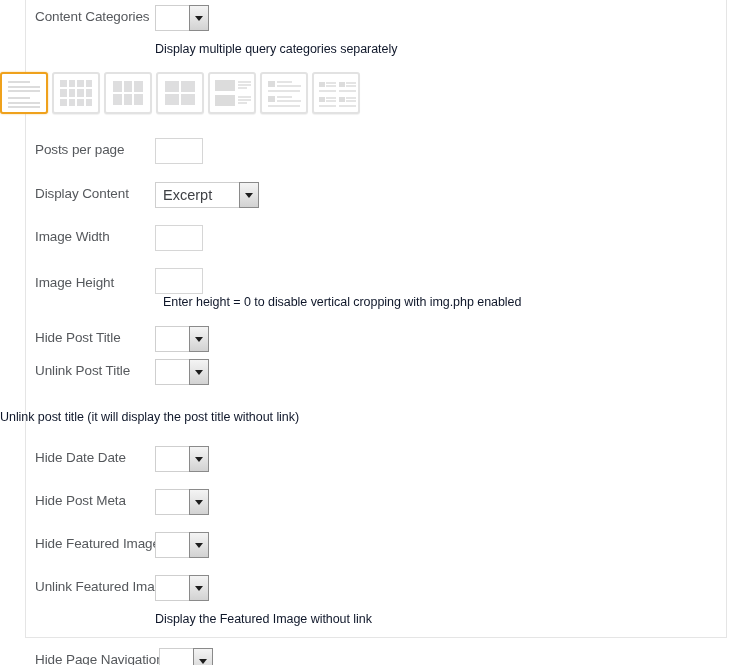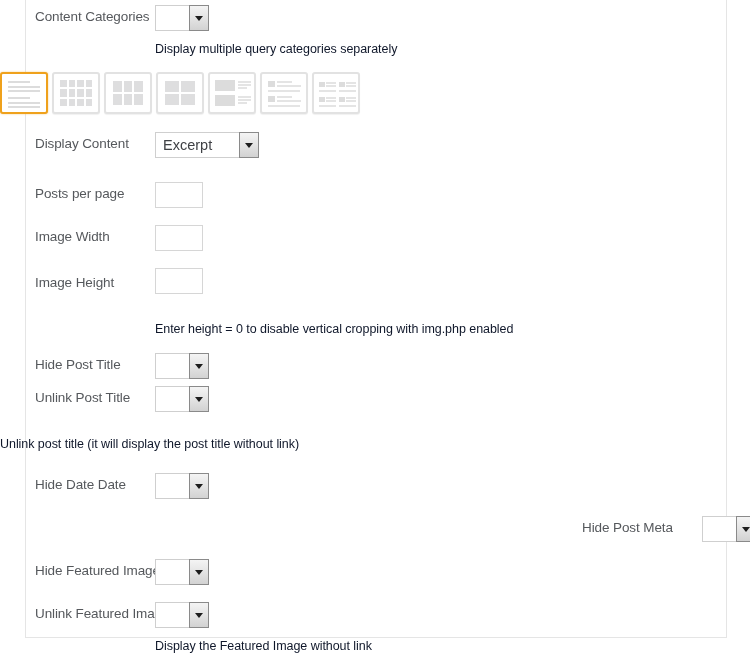--- a/index.html
+++ b/index.html
@@ -284,51 +284,51 @@
           <i class="blk" style="left:21px; top:19px; width:6px; height:5px;"></i>
           <i class="ln" style="left:28px; top:19px; width:10px;"></i>
           <i class="ln" style="left:28px; top:22px; width:10px;"></i>
           <i class="ln" style="left:21px; top:27px; width:17px;"></i>
         </div>
       </div>
 
     </div>
   </div>
 
+  <div class="row" style="margin-top:24px;">
+    <div class="label">Posts per page</div>
+    <div class="control">
+      <input class="txt" type="text" value="" style="">
+    </div>
+  </div>
+
   <div class="row" style="margin-top:18px;">
     <div class="label">Display Content</div>
     <div class="control">
       <div class="sel wide">
         <span class="value">Excerpt</span>
         <span class="arrowbox"></span>
       </div>
     </div>
   </div>
 
-  <div class="row" style="margin-top:24px;">
-    <div class="label">Posts per page</div>
-    <div class="control">
-      <input class="txt" type="text" value="" style="">
-    </div>
-  </div>
-
   <div class="row" style="margin-top:17px;">
     <div class="label">Image Width</div>
     <div class="control">
       <input class="txt" type="text" value="" style="">
     </div>
   </div>
 
   <div class="row" style="margin-top:17px;align-items:center;">
     <div class="label">Image Height</div>
     <div class="control">
       <input class="txt" type="text" value="" style="">
     </div>
   </div>
-  <div class="row" style="margin-top:28px;">
+  <div class="row" style="margin-top:1px;padding-left:8px;">
     <div class="label"></div>
     <div class="hint">Enter height = 0 to disable vertical cropping with img.php enabled</div>
   </div>
 
   <div class="row" style="margin-top:16px;">
     <div class="label">Hide Post Title</div>
     <div class="control">
       <div class="sel narrow">
         <span class="value"></span>
         <span class="arrowbox"></span>
@@ -353,21 +353,21 @@
   <div class="row" style="margin-top:21px;">
     <div class="label">Hide Date Date</div>
     <div class="control">
       <div class="sel narrow">
         <span class="value"></span>
         <span class="arrowbox"></span>
       </div>
     </div>
   </div>
 
-  <div class="row" style="margin-top:17px;justify-content:flex-end;">
+  <div class="row" style="margin-top:17px;">
     <div class="label">Hide Post Meta</div>
     <div class="control">
       <div class="sel narrow">
         <span class="value"></span>
         <span class="arrowbox"></span>
       </div>
     </div>
   </div>
 
   <div class="row" style="margin-top:17px;">

